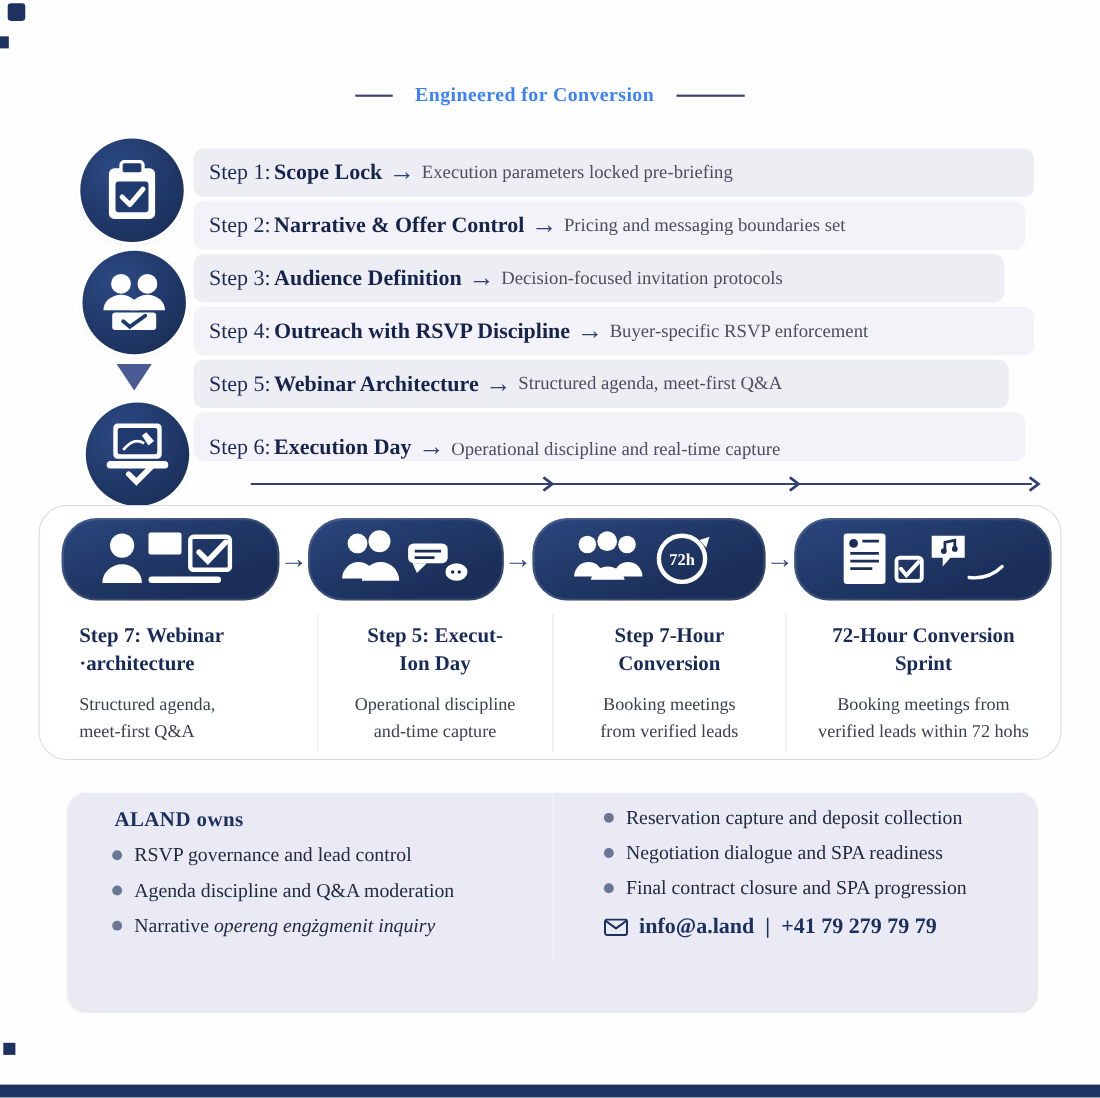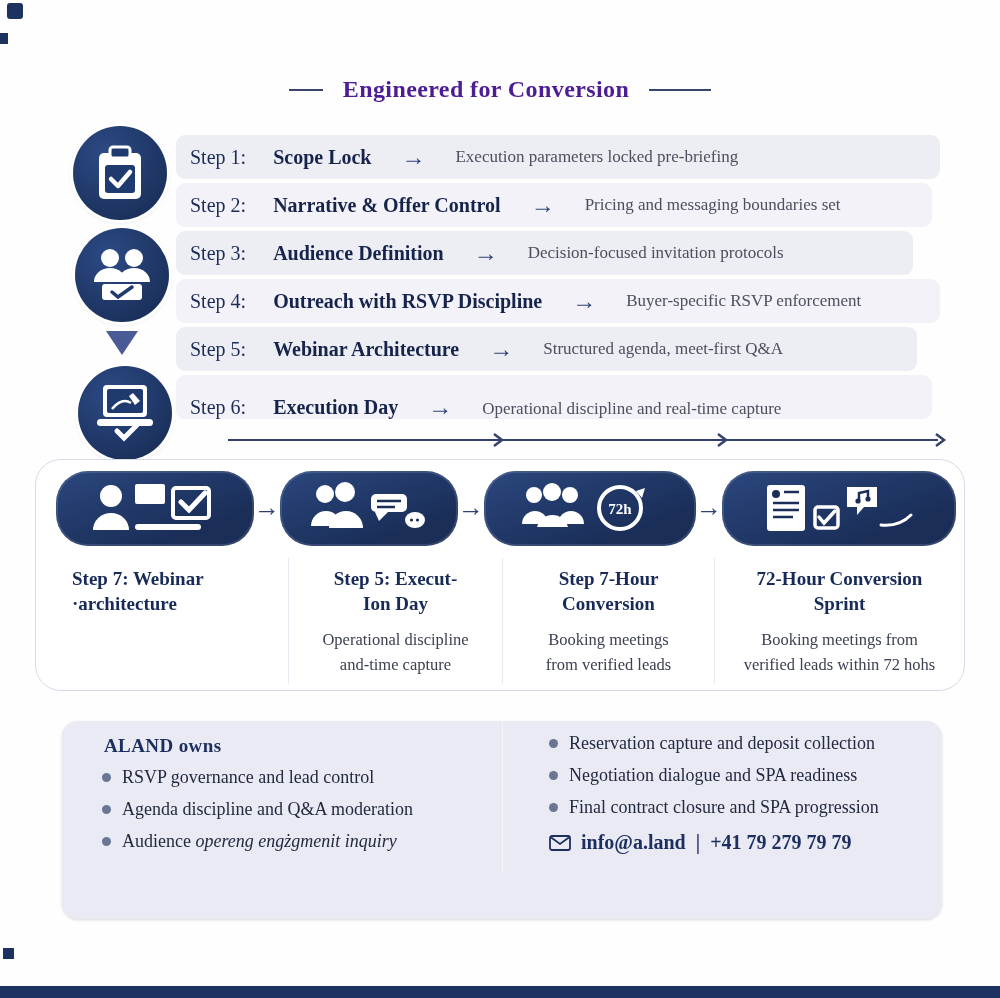--- a/index.html
+++ b/index.html
@@ -9,38 +9,38 @@
 
   
   .sq { position:absolute; background:#1d3261; }
   .sq1 { left:7px; top:3px; width:16px; height:16px; border-radius:3px; }
   .sq2 { left:0px; top:33px; width:8px; height:11px; }
   .sq3 { left:3px; top:948px; width:11px; height:11px; }
   .bottom-bar { position:absolute; left:0; bottom:0; width:100%; height:12px; background:#1d3261; }
 
   
   .title-row { position:absolute; top:76px; left:0; width:100%; display:flex; justify-content:center; align-items:center; gap:20px; }
-  .title { font-size:24px; font-weight:700; color:#4c1d95; letter-spacing:.4px; }
+  .title { font-size:18px; font-weight:700; color:#3b82f6; letter-spacing:.4px; }
   .rule { height:2px; background:#3a4470; }
   .rule-l { width:34px; } .rule-r { width:62px; }
 
   
   .icon-circle { position:absolute; width:94px; height:94px; border-radius:50%;
     background:radial-gradient(circle at 35% 30%, #2c4a85, #16294f);
     display:flex; align-items:center; justify-content:center;
     box-shadow:0 0 0 3px #ffffff, 0 1px 4px rgba(20,35,70,.35); }
   .ic1 { left:73px; top:126px; }
   .ic2 { left:75px; top:228px; }
   .ic3 { left:78px; top:366px; }
   .down-arrow { position:absolute; left:106px; top:331px; width:0; height:0;
     border-left:16px solid transparent; border-right:16px solid transparent; border-top:24px solid #4a5a94; }
 
   
   .steps { position:absolute; left:176px; top:135px; width:764px; }
-  .step-row { display:flex; align-items:center; gap:27px; height:44px; margin-bottom:4px;
+  .step-row { display:flex; align-items:center; gap:3px; height:44px; margin-bottom:4px;
     border-radius:9px; padding:0 14px; background:#ededf4; }
   .step-row:nth-child(even) { background:#f2f2f8; }
   .step-row:nth-child(2) { width:99%; }
   .step-row:nth-child(3) { width:96.5%; }
   .step-row:nth-child(5) { width:97%; }
   .step-row:nth-child(6) { width:99%;align-items:flex-end; }
   .step-prefix { font-size:20px; color:#1d2b55; white-space:nowrap; }
   .step-name { font-size:20px; font-weight:700; color:#16244c; white-space:nowrap; }
   .step-arrow { font-size:24px; color:#2e3f71; line-height:1; margin:0 3px; }
   .step-desc { font-size:17px; color:#4c4f5e; white-space:nowrap; }
@@ -239,20 +239,24 @@
         </svg>
       </div>
     </div>
 
     <div class="card-texts">
       <div class="card-col first">
         <div class="card-title">
           <div>Step 7: Webinar</div>
           <div>·architecture</div>
         </div>
+        <div class="card-desc">
+          <div>Structured agenda,</div>
+          <div>meet-first Q&amp;A</div>
+        </div>
       </div>
       <div class="card-col">
         <div class="card-title">
           <div>Step 5: Execut-</div>
           <div>Ion Day</div>
         </div>
         <div class="card-desc">
           <div>Operational discipline</div>
           <div>and-time capture</div>
         </div>
@@ -287,21 +291,21 @@
         <div class="bullet-row">
           <span class="dot"></span>
           <span class="bullet-text">RSVP governance and lead control</span>
         </div>
         <div class="bullet-row">
           <span class="dot"></span>
           <span class="bullet-text">Agenda discipline and Q&amp;A moderation</span>
         </div>
         <div class="bullet-row">
           <span class="dot"></span>
-          <span class="bullet-text"><span>Audience </span><span class="exec-italic">opereng engżgmenit inquiry</span></span>
+          <span class="bullet-text"><span>Narrative </span><span class="exec-italic">opereng engżgmenit inquiry</span></span>
         </div>
       </div>
       <div class="tb-right">
         <div class="bullet-row">
           <span class="dot"></span>
           <span class="bullet-text">Reservation capture and deposit collection</span>
         </div>
         <div class="bullet-row">
           <span class="dot"></span>
           <span class="bullet-text">Negotiation dialogue and SPA readiness</span>

